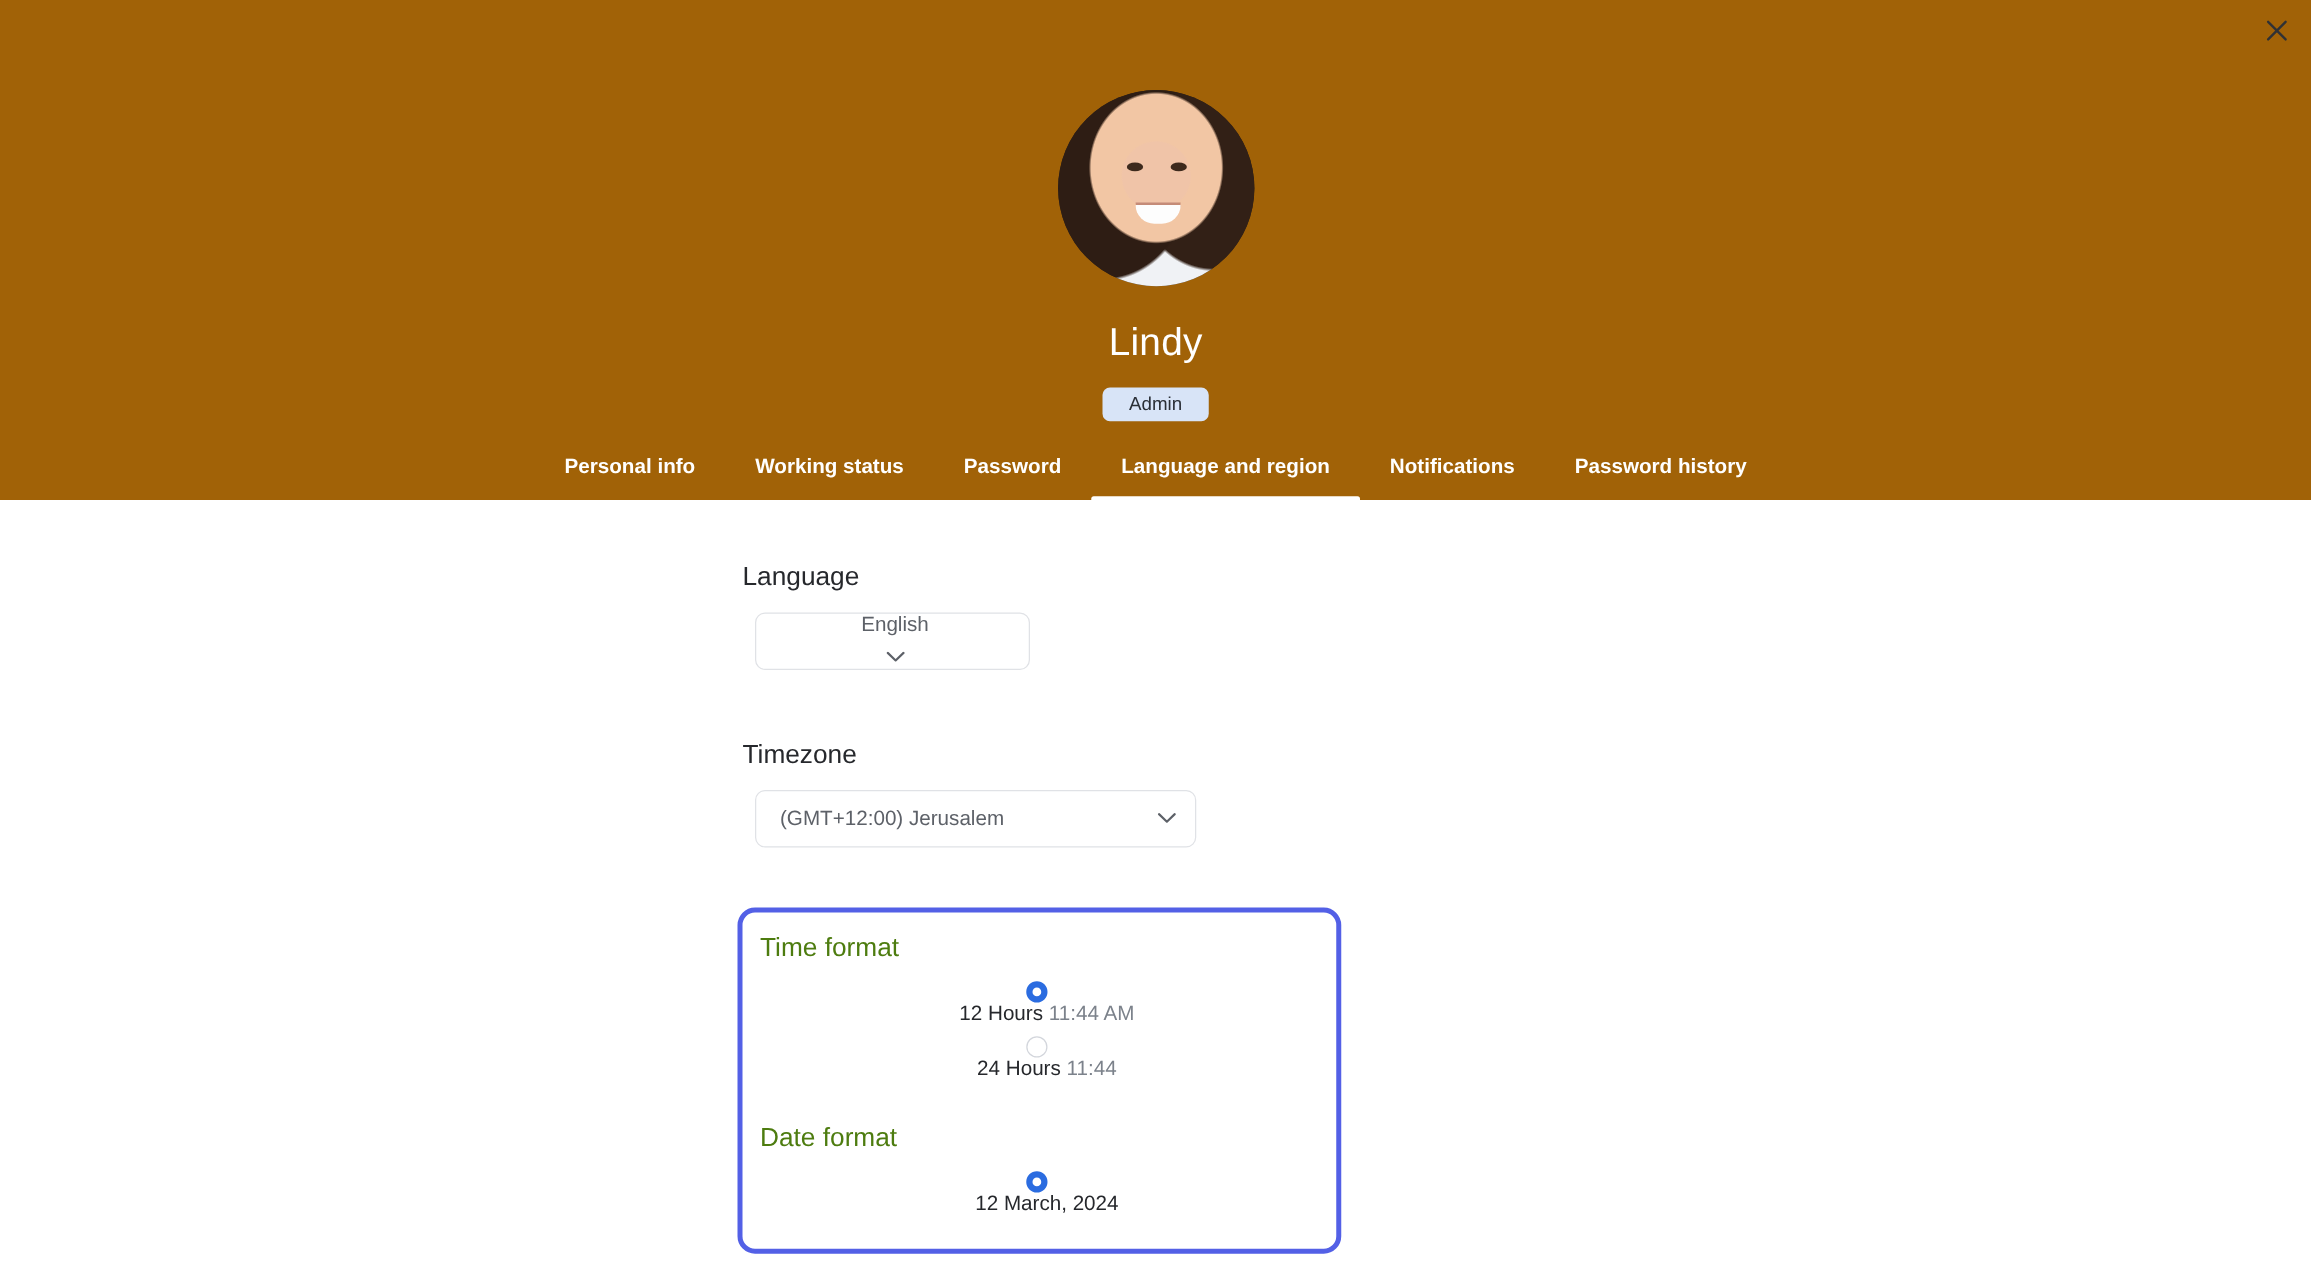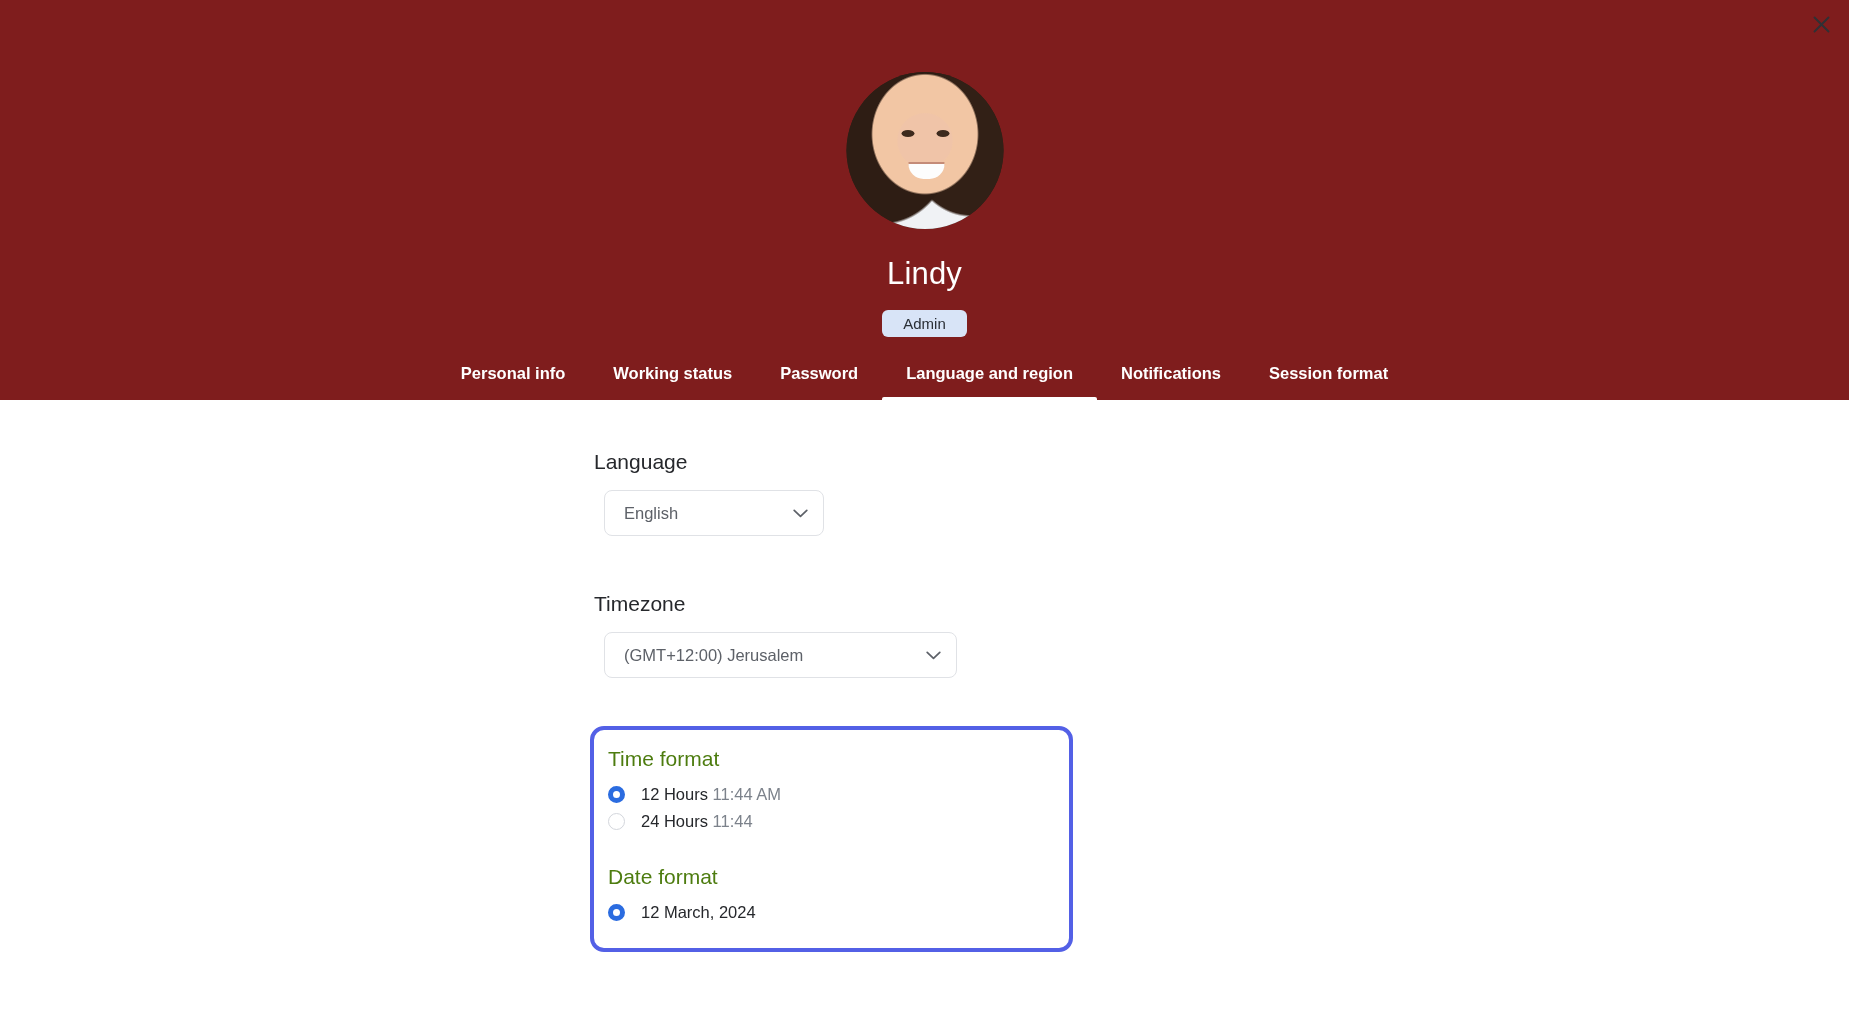--- a/index.html
+++ b/index.html
@@ -10,21 +10,21 @@
     overflow: hidden;
     background: #ffffff;
     font-family: "Liberation Sans", sans-serif;
   }
 
   
   .profile-header {
     position: relative;
     width: 1849px;
     height: 400px;
-    background: #7f1d1d;
+    background: #a16207;
     box-shadow: 0 2px 5px rgba(0,0,0,0.18);
   }
 
   .close-btn {
     position: absolute;
     top: 6px;
     right: 10px;
     width: 36px;
     height: 36px;
     display: flex;
@@ -160,21 +160,21 @@
     height: 46px;
     border: 1px solid #e0e2e6;
     border-radius: 8px;
     background: #ffffff;
     display: flex;
     align-items: center;
     justify-content: space-between;
     padding: 0 15px 0 19px;
     cursor: pointer;
   }
-  .select-box.lang { width: 220px; }
+  .select-box.lang { width: 220px; flex-direction: column; }
   .select-box.tz   { width: 353px; }
   .select-value {
     color: #5d6168;
     font-size: 16.5px;
   }
   .chev { display: block; }
 
   .gap-lg { height: 50px; }
 
   .highlight-card {
@@ -193,20 +193,21 @@
     padding-left: 14px;
   }
 
   .radio-list { margin-top: 10px; }
 
   .radio-row {
     display: flex;
     align-items: center;
     padding: 4px 2px 4px 14px;
     cursor: pointer;
+    flex-direction: column;
   }
 
   .radio {
     width: 17px;
     height: 17px;
     border-radius: 50%;
     flex: 0 0 auto;
     margin-right: 16px;
     position: relative;
   }
@@ -261,21 +262,21 @@
     <div class="tab">
       <span>Password</span>
     </div>
     <div class="tab active">
       <span>Language and region</span>
     </div>
     <div class="tab">
       <span>Notifications</span>
     </div>
     <div class="tab">
-      <span>Session format</span>
+      <span>Password history</span>
     </div>
   </nav>
 </div>
 
 <div class="content">
   <div class="form-col">
 
     <div class="gap-lg"></div>
 
     <div class="field-label">Language</div>

